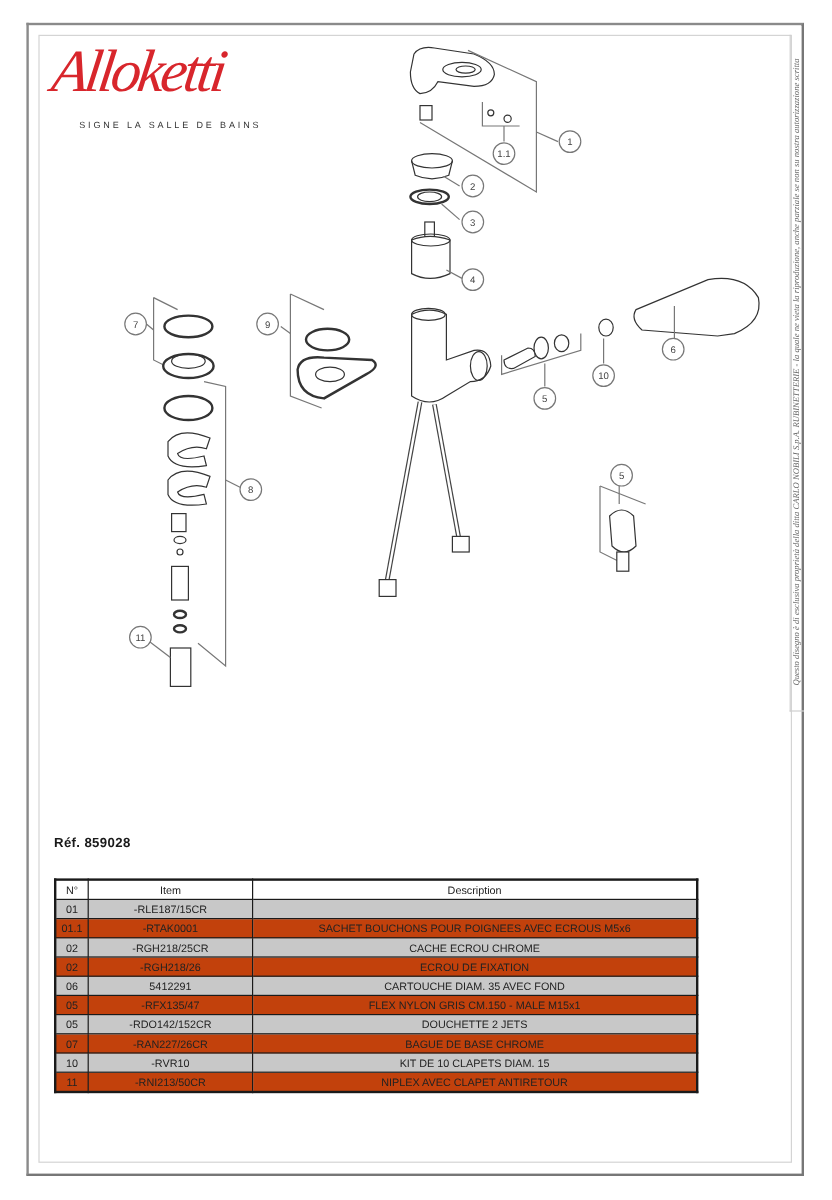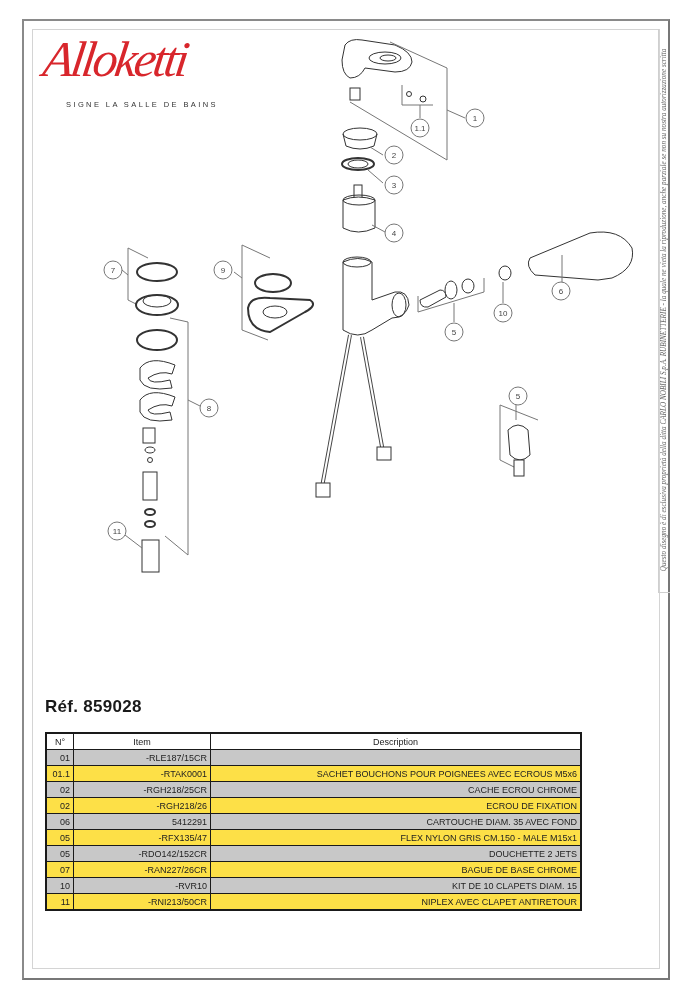--- a/index.html
+++ b/index.html
@@ -5,26 +5,26 @@
   html, body { margin:0; padding:0; background:#ffffff; }
   body { width:693px; height:1000px; position:relative; overflow:hidden; font-family:"Liberation Sans", sans-serif; color:#222; }
   .outer-frame { position:absolute; left:22px; top:19px; width:648px; height:961px; border-top:2px solid #8a8a8a; border-right:2px solid #777; border-bottom:2px solid #777; border-left:2px solid #8a8a8a; box-sizing:border-box; }
   .inner-frame { position:absolute; left:32px; top:29px; width:628px; height:940px; border:1px solid #d4d4d4; box-sizing:border-box; }
   .side-strip { position:absolute; left:658px; top:29px; width:12px; height:564px; border-left:1px solid #cfcfcf; border-bottom:1px solid #cfcfcf; box-sizing:border-box; }
   .side-text { position:absolute; left:664px; top:310px; transform:translate(-50%,-50%) rotate(-90deg); white-space:nowrap; font-family:"Liberation Serif", serif; font-style:italic; font-size:7.2px; color:#666; width:560px; text-align:center; }
   .logo { position:absolute; left:42px; top:36px; width:150px; height:80px; }
   .logo-script { position:absolute; left:2px; top:-2px; font-family:"Liberation Serif", serif; font-style:italic; font-size:50px; color:#d8262c; letter-spacing:-3px; transform:skewX(-8deg); line-height:1; }
   .logo-tag { position:absolute; left:24px; top:64px; font-size:7.5px; letter-spacing:2.4px; color:#333; white-space:nowrap; }
   .drawing { position:absolute; left:32px; top:29px; width:626px; height:620px; }
-  .ref-title { position:absolute; left:45px; top:697px; font-size:17px; font-weight:bold; color:#1a1a1a; letter-spacing:0.3px; }
+  .ref-title { position:absolute; left:45px; top:697px; font-size:11px; font-weight:bold; color:#1a1a1a; letter-spacing:0.3px; }
   table.parts { position:absolute; left:45px; top:732px; border-collapse:collapse; width:537px; font-size:9px; }
-  table.parts td, table.parts th { border:1px solid #1a1a1a; height:15px; padding:0 3px; font-weight:normal; white-space:nowrap; text-align:right; }
+  table.parts td, table.parts th { border:1px solid #1a1a1a; height:15px; padding:0 3px; font-weight:normal; white-space:nowrap; text-align:center; }
   table.parts th { text-align:center; background:#fff; }
   table.parts tr.shade td { background:#c8c8c8; }
-  table.parts tr.plain td { background:#fde047; }
+  table.parts tr.plain td { background:#c2410c; }
   table.parts { border:2px solid #1a1a1a; }
   .col-no { width:20px; }
   .col-item { width:130px; }
 </style>
 </head>
 <body>
 
 <div class="outer-frame"></div>
 <div class="inner-frame"></div>
 <div class="side-strip"></div>

